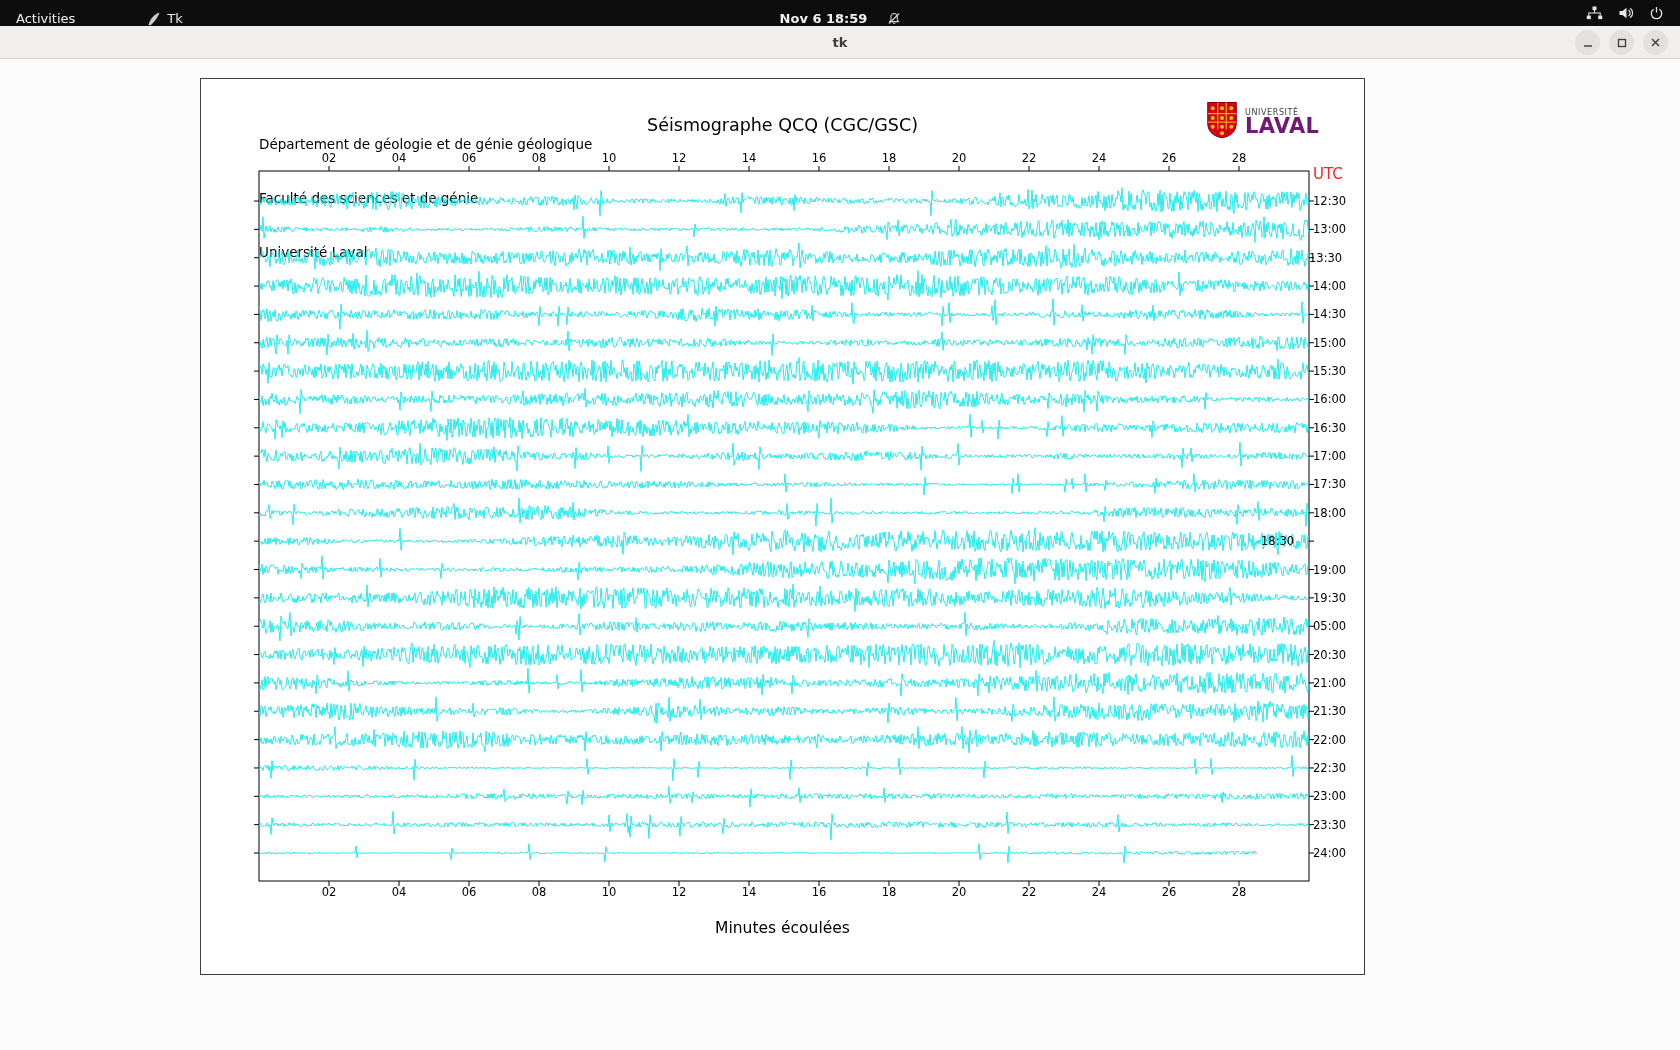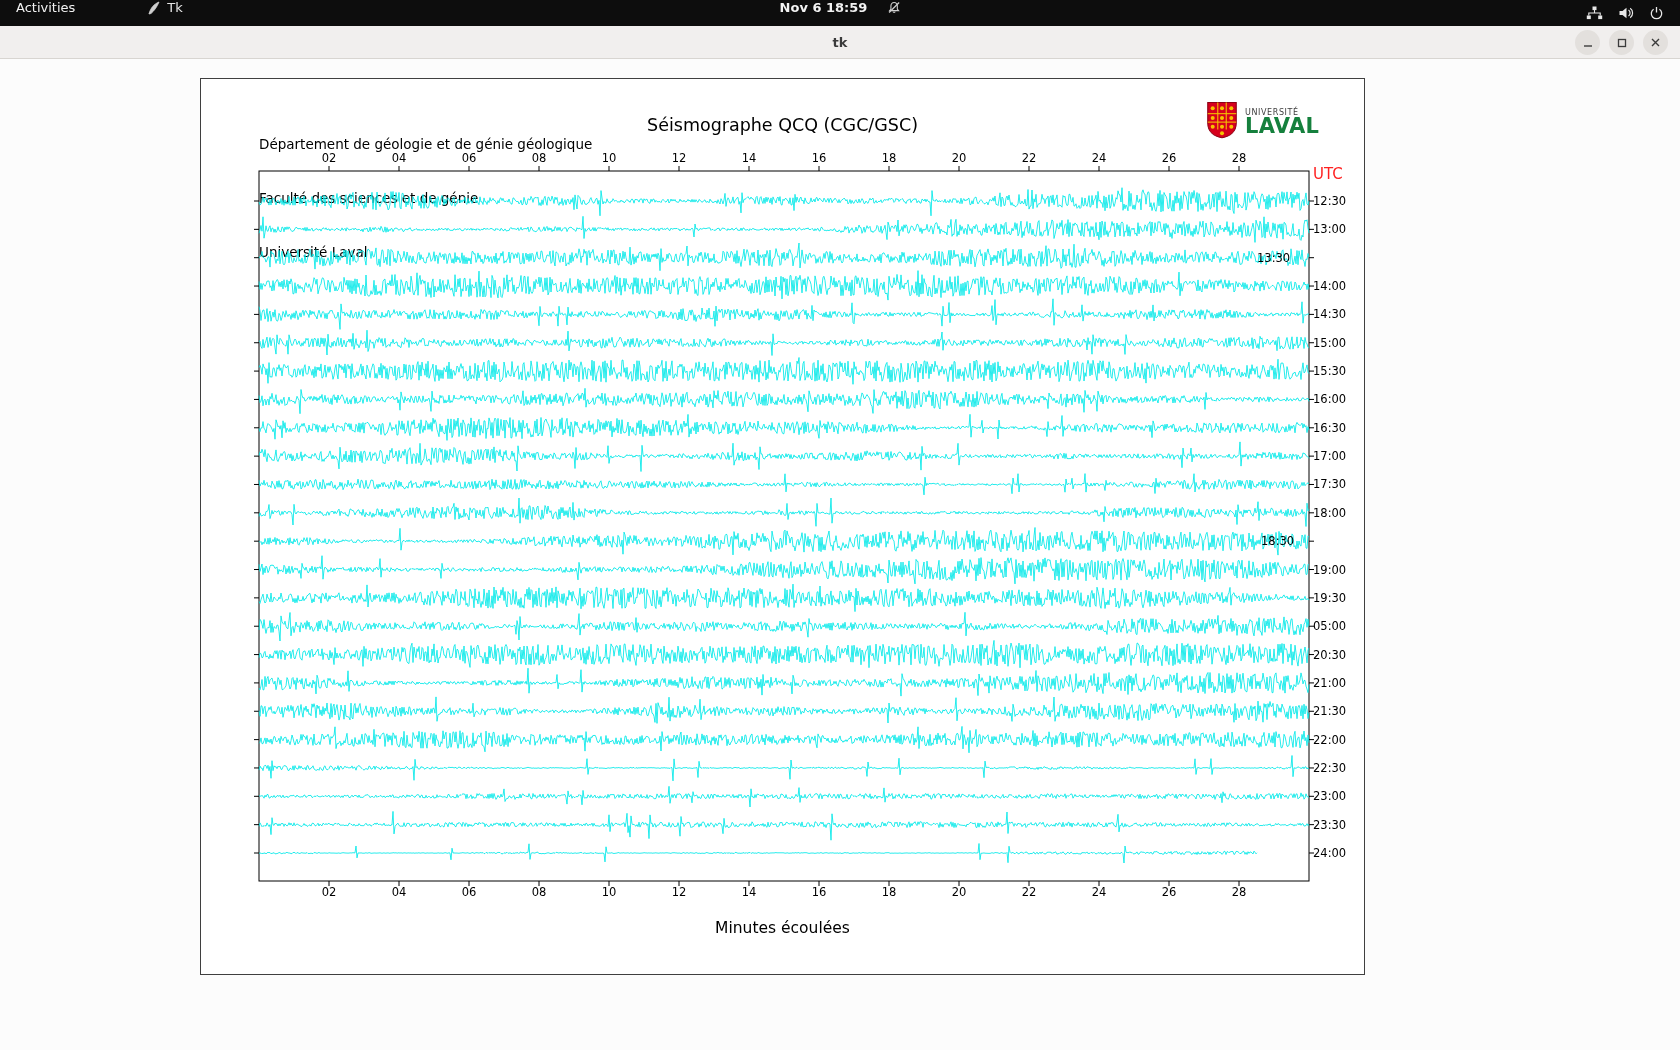--- a/index.html
+++ b/index.html
@@ -1,21 +1,21 @@
 <!DOCTYPE html>
 <html><head>
 <meta charset="utf-8">
 <style>
   *{margin:0;padding:0;box-sizing:border-box}
   html,body{width:1680px;height:1050px;overflow:hidden}
   body{background:#fcfcfc;font-family:"DejaVu Sans","Liberation Sans",sans-serif;color:#000}
 
   
   .topbar{position:absolute;left:0;top:0;width:1680px;height:26px;background:#0d0d0d;color:#f2f2f2;
-          font-size:13px;display:flex;align-items:flex-start;z-index:50}
+          font-size:13px;display:flex;align-items:flex-end;z-index:50}
   .activities{margin-left:16px;cursor:pointer}
   .tk-ind{display:flex;align-items:center;gap:7px;margin-left:72px;color:#e6e6e6}
   .clock{position:absolute;left:50%;transform:translateX(-50%);display:flex;align-items:center;gap:20px;font-weight:700}
   .tray{position:absolute;right:16px;top:0;height:26px;display:flex;align-items:center;gap:15px}
   .tray svg,.tk-ind svg,.clock svg{display:block}
 
   
   .titlebar{position:absolute;left:0;top:26px;width:1680px;height:33px;background:#f1efee;
             border-bottom:1px solid #d8d5d1;display:flex;align-items:center;justify-content:center}
   .titlebar .wtitle{font-weight:bold;font-size:13px;color:#3b3b3b}
@@ -23,21 +23,21 @@
   .win-btn{width:25px;height:25px;border-radius:50%;background:#e3e0dd;display:flex;align-items:center;
            justify-content:center;cursor:pointer}
 
   
   .panel{position:absolute;left:200px;top:78px;width:1165px;height:897px;background:#fff;border:1px solid #3f3f3f}
   .dept{position:absolute;left:58px;top:20px;font-size:13.5px;font-weight:500;line-height:18px;white-space:pre}
   .dept div{height:18px}
   .chart-title{position:absolute;left:0;width:100%;top:36px;text-align:center;font-size:17.5px;color:#000}
   .logo{position:absolute;left:1005px;top:22px;display:flex;align-items:center;gap:7px}
   .logo-l1{font-size:8px;letter-spacing:.6px;color:#3d3d3d;font-weight:500}
-  .logo-l2{font-size:21px;font-weight:bold;color:#15803d;line-height:19px;letter-spacing:.3px}
+  .logo-l2{font-size:21px;font-weight:bold;color:#701a75;line-height:19px;letter-spacing:.3px}
   .plot-area{position:absolute;left:50px;top:84px;width:1066px;height:726px}
   .tick-label{position:absolute;width:26px;text-align:center;font-size:11.5px;color:#000}
   .row-label{position:absolute;font-size:11.5px;color:#000;white-space:nowrap}
   .utc{position:absolute;left:1112px;top:86px;font-size:15px;font-weight:500}
   .xlabel{position:absolute;left:0;width:100%;top:840px;text-align:center;font-size:15.5px;color:#000}
 </style>
 </head>
 <body>
 
 <div class="topbar">
@@ -272,21 +272,21 @@
     <span class="tick-label" style="left: 815px; top: 72px;">22</span>
     <span class="tick-label" style="left: 815px; top: 806px;">22</span>
     <span class="tick-label" style="left: 885px; top: 72px;">24</span>
     <span class="tick-label" style="left: 885px; top: 806px;">24</span>
     <span class="tick-label" style="left: 955px; top: 72px;">26</span>
     <span class="tick-label" style="left: 955px; top: 806px;">26</span>
     <span class="tick-label" style="left: 1025px; top: 72px;">28</span>
     <span class="tick-label" style="left: 1025px; top: 806px;">28</span>
     <span class="row-label" style="left: 1112px; top: 115px;">12:30</span>
     <span class="row-label" style="left: 1112px; top: 143.348px;">13:00</span>
-    <span class="row-label" style="left: 1056px; top: 171.696px;">13:30</span>
+    <span class="row-label" style="left: 1108px; top: 171.696px;">13:30</span>
     <span class="row-label" style="left: 1112px; top: 200.044px;">14:00</span>
     <span class="row-label" style="left: 1112px; top: 228.392px;">14:30</span>
     <span class="row-label" style="left: 1112px; top: 256.74px;">15:00</span>
     <span class="row-label" style="left: 1112px; top: 285.088px;">15:30</span>
     <span class="row-label" style="left: 1112px; top: 313.436px;">16:00</span>
     <span class="row-label" style="left: 1112px; top: 341.784px;">16:30</span>
     <span class="row-label" style="left: 1112px; top: 370.132px;">17:00</span>
     <span class="row-label" style="left: 1112px; top: 398.48px;">17:30</span>
     <span class="row-label" style="left: 1112px; top: 426.828px;">18:00</span>
     <span class="row-label" style="left: 1060px; top: 455.176px;">18:30</span>

